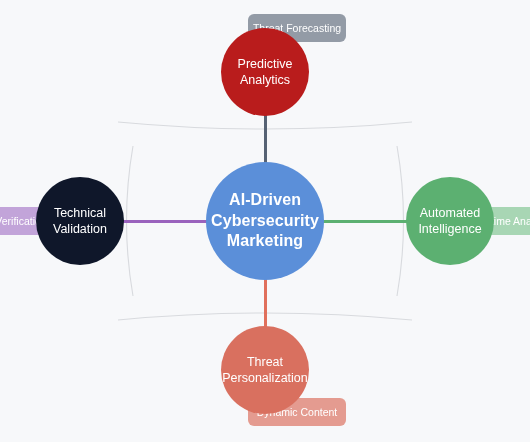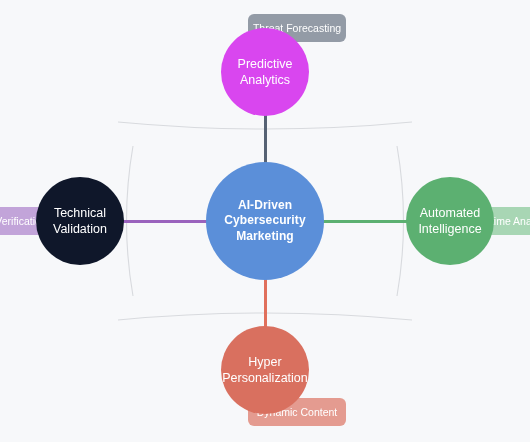--- a/index.html
+++ b/index.html
@@ -55,21 +55,21 @@
     box-sizing: border-box;
   }
   .node-label {
     display: block;
     line-height: 1.28;
     padding: 0 6px;
     white-space: pre-line;
   }
 
   .node-center {
-    font-size: 12px;
+    font-size: 16px;
     font-weight: bold;
     letter-spacing: 0.1px;
   }
   .node-branch {
     font-size: 12.5px;
     font-weight: normal;
   }
 
   
   .tag {
@@ -110,32 +110,32 @@
   <div class="tag" style="left:460px; top:207px; width:98px; height:28px; background:rgba(142,203,156,0.75);">
     <span>Real-time Analysis</span>
   </div>
   <div class="tag" style="left:248px; top:398px; width:98px; height:28px; background:rgba(224,139,124,0.85);">
     <span>Dynamic Content</span>
   </div>
   <div class="tag" style="left:-28px; top:207px; width:98px; height:28px; background:rgba(185,149,210,0.85);">
     <span>Verification</span>
   </div>
 
-  <div class="node node-branch" style="left:221px; top:28px; width:88px; height:88px; background:#d946ef;">
+  <div class="node node-branch" style="left:221px; top:28px; width:88px; height:88px; background:#b91c1c;">
     <span class="node-label">Predictive
 Analytics</span>
   </div>
 
   <div class="node node-branch" style="left:406px; top:177px; width:88px; height:88px; background:#5cb071;text-align:center;">
     <span class="node-label">Automated
 Intelligence</span>
   </div>
 
   <div class="node node-branch" style="left:221px; top:326px; width:88px; height:88px; background:#d9705f;">
-    <span class="node-label">Hyper
+    <span class="node-label">Threat
 Personalization</span>
   </div>
 
   <div class="node node-branch" style="left:36px; top:177px; width:88px; height:88px; background:#0f172a;">
     <span class="node-label">Technical
 Validation</span>
   </div>
 
   <div class="node node-center" style="left:206px; top:162px; width:118px; height:118px; background:#5b8fd9;">
     <span class="node-label">AI-Driven

